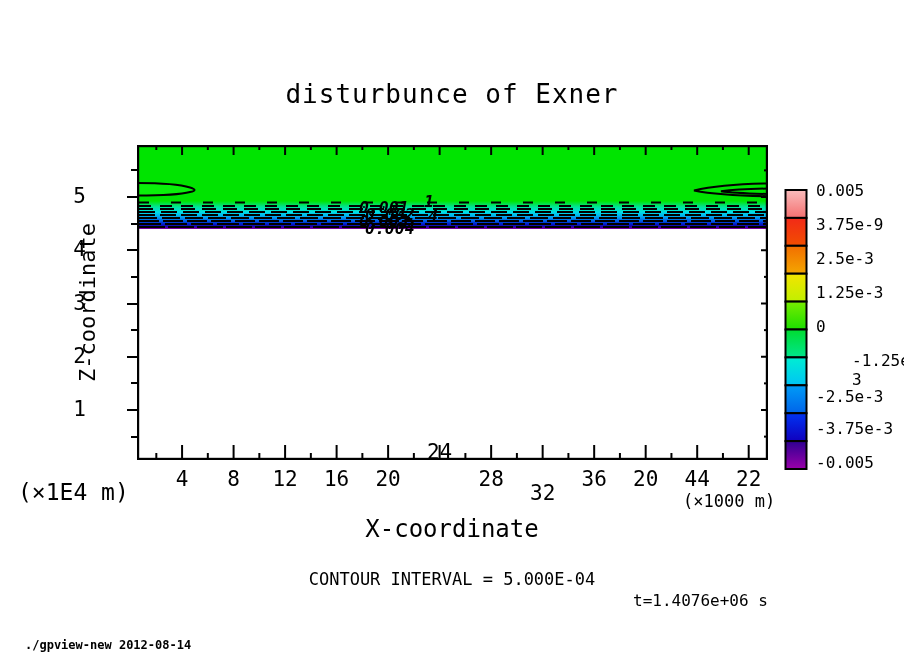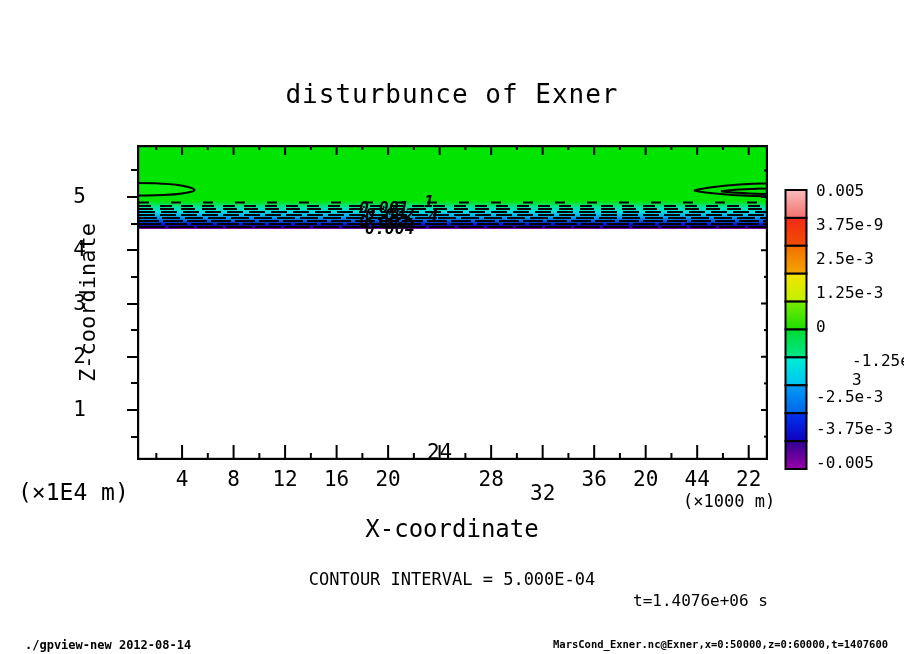--- a/index.html
+++ b/index.html
@@ -230,21 +230,20 @@
       <div class="abs cblab" style="left: 852px; top: 351px;">-1.25e-3</div>
       <div class="abs cblab" style="left: 816px; top: 387px;">-2.5e-3</div>
       <div class="abs cblab" style="left: 816px; top: 419px;">-3.75e-3</div>
       <div class="abs cblab" style="left: 816px; top: 453px;">-0.005</div>
     </div>
 
   <div class="abs cint">CONTOUR INTERVAL = 5.000E-04</div>
   <div class="abs tlab">t=1.4076e+06 s</div>
 
   <div class="abs footL">./gpview-new  2012-08-14</div>
-  <div class="abs footR">MarsCond_Exner.nc@Exner,x=0:50000,z=0:60000,t=1407600</div>
 <div class="abs " style="left: 127px; top: 196px; width: 10px; height: 2px; background: rgb(0, 0, 0);"></div>
     <div class="abs " style="left: 127px; top: 249.25px; width: 10px; height: 2px; background: rgb(0, 0, 0);"></div>
     <div class="abs " style="left: 127px; top: 302.5px; width: 10px; height: 2px; background: rgb(0, 0, 0);"></div>
     <div class="abs " style="left: 127px; top: 355.75px; width: 10px; height: 2px; background: rgb(0, 0, 0);"></div>
     <div class="abs " style="left: 127px; top: 409px; width: 10px; height: 2px; background: rgb(0, 0, 0);"></div>
     <div class="abs " style="left: 131px; top: 169.375px; width: 6px; height: 2px; background: rgb(0, 0, 0);"></div>
     <div class="abs " style="left: 131px; top: 222.625px; width: 6px; height: 2px; background: rgb(0, 0, 0);"></div>
     <div class="abs " style="left: 131px; top: 275.875px; width: 6px; height: 2px; background: rgb(0, 0, 0);"></div>
     <div class="abs " style="left: 131px; top: 329.125px; width: 6px; height: 2px; background: rgb(0, 0, 0);"></div>
     <div class="abs " style="left: 131px; top: 382.375px; width: 6px; height: 2px; background: rgb(0, 0, 0);"></div>

